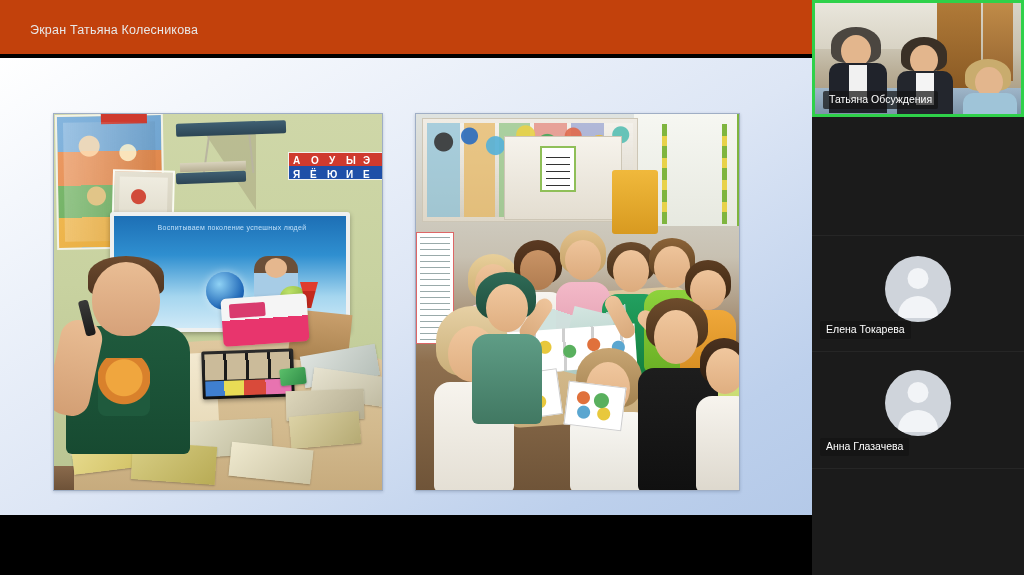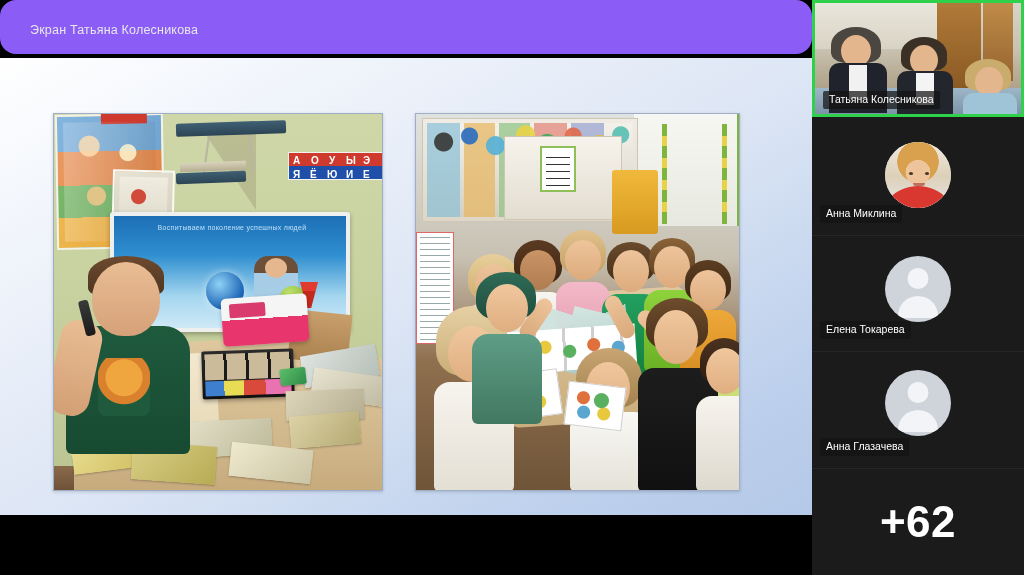--- a/index.html
+++ b/index.html
@@ -4,22 +4,21 @@
 <style>
   * { margin:0; padding:0; box-sizing:border-box; }
   html,body { width:1024px; height:575px; background:#000; overflow:hidden; }
   body { font-family:"Liberation Sans", sans-serif; }
 
   .app { position:relative; width:1024px; height:575px; background:#000; }
 
   
   .topbar {
     position:absolute; left:0; top:0; width:812px; height:54px;
-    background:#8b5cf6;
-    border-radius:16px;
+    background:#c2410c;
   }
   .topbar-label {
     position:absolute; left:30px; top:23px;
     font-size:12.5px; color:#e8e8e8; letter-spacing:.2px; white-space:nowrap;
   }
 
   
   .stage {
     position:absolute; left:0; top:58px; width:812px; height:457px;
     background:linear-gradient(150deg,#ffffff 0%,#f4f7fc 16%,#dde6f5 52%,#bdd0ec 84%,#b4c9e8 100%);
@@ -474,33 +473,23 @@
           <div class="h" style="left:13px;top:8px;width:28px;height:30px;"></div>
           <div class="t" style="left:0;top:34px;width:56px;height:46px;background:#23262d;"></div>
           <div class="t" style="left:19px;top:36px;width:18px;height:32px;background:#f4f4f4;border-radius:0;"></div>
         </div>
         <div class="p" style="left:148px;top:56px;width:54px;height:62px;">
           <div class="hr" style="left:2px;top:0;width:46px;height:32px;background:#c9ac6e;"></div>
           <div class="h" style="left:12px;top:8px;width:28px;height:30px;"></div>
           <div class="t" style="left:0;top:34px;width:54px;height:30px;background:#9fc4d8;"></div>
         </div>
       </div>
-      <div class="name-chip" style="left:8px;bottom:5px;">Татьяна Колесникова</div>
+      <div class="name-chip" style="left:8px;bottom:5px;">Татьяна Обсуждения</div>
     </div>
 
-    <div class="tile tile-avatar" style="top:117px;height:118px;">
-      <div class="av-circle" style="top:25px;">
-        <div class="av-photo">
-          <div class="eye l"></div>
-            <div class="eye r"></div>
-            <div class="mouth"></div>
-        </div>
-      </div>
-      <div class="name-chip" style="left:8px;bottom:12px;">Анна Миклина</div>
-    </div>
     <div class="divider" style="top:235px;"></div>
 
     <div class="tile tile-avatar" style="top:236px;height:115px;">
       <div class="av-circle" style="top:20px;">
         <div class="av-person">
             <div class="ph-head"></div>
             <div class="ph-body"></div>
           </div>
       </div>
       <div class="name-chip" style="left:8px;bottom:12px;">Елена Токарева</div>
@@ -511,17 +500,14 @@
       <div class="av-circle" style="top:18px;">
         <div class="av-person">
             <div class="ph-head"></div>
             <div class="ph-body"></div>
           </div>
       </div>
       <div class="name-chip" style="left:8px;bottom:12px;">Анна Глазачева</div>
     </div>
     <div class="divider" style="top:468px;"></div>
 
-    <div class="tile tile-more" style="top:469px;height:106px;">
-      <div class="more-count">+62</div>
-    </div>
   </div>
 </div>
 
 </body></html>

